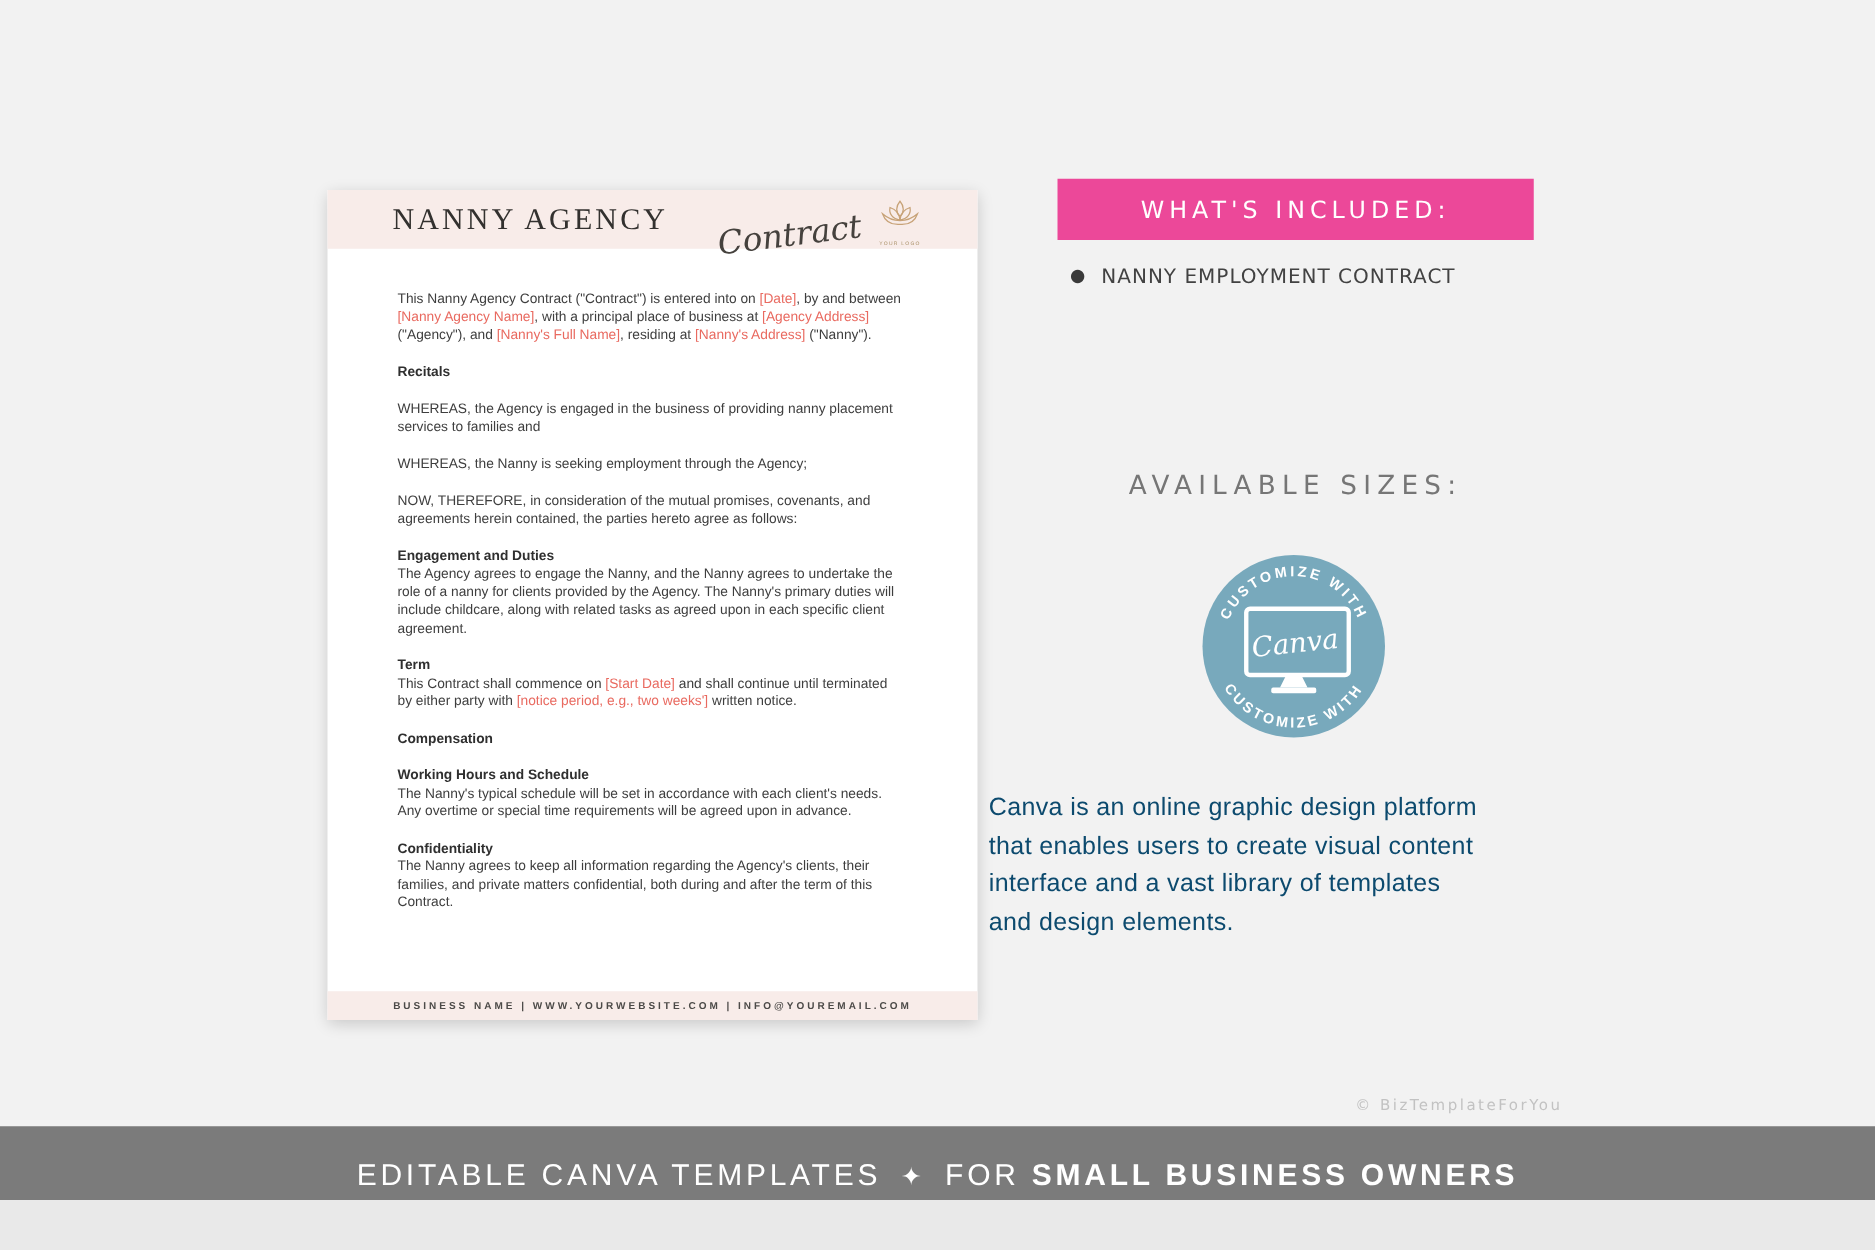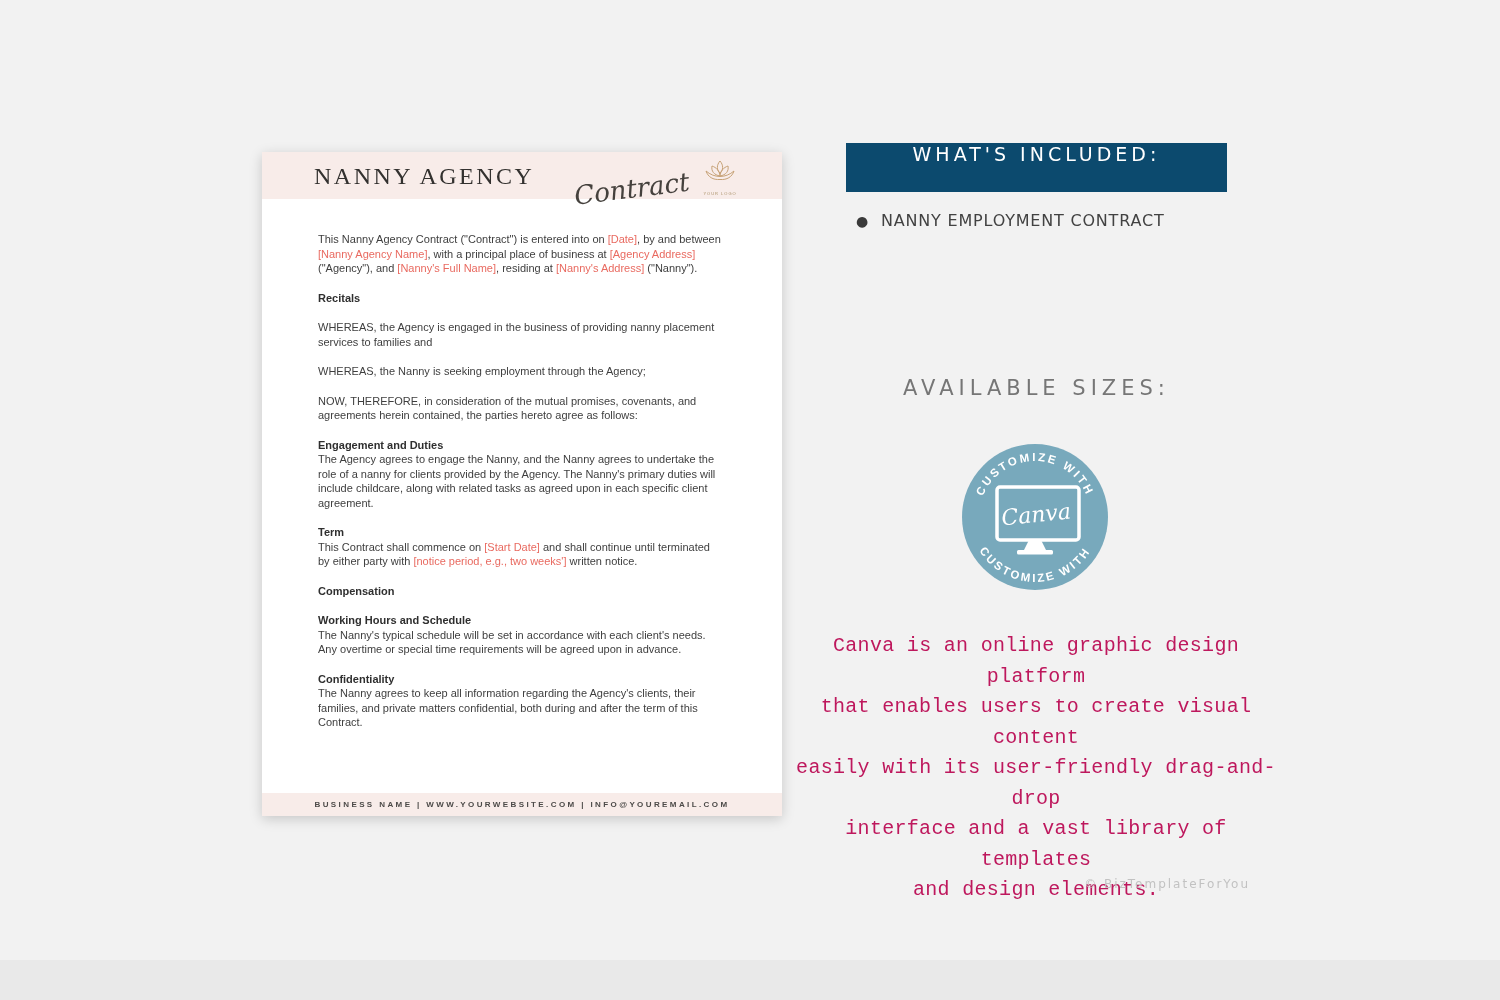--- a/index.html
+++ b/index.html
@@ -43,21 +43,21 @@
   .doc-par .red { color: #e96a60; }
   .doc-footer {
     position: absolute; left:0; bottom:0; width:100%; height:23px;
     background: #f8ece9; display:flex; align-items:center; justify-content:center;
     font-size: 8px; letter-spacing: 2.4px; color: #4c4a48; font-weight: bold;
   }
 
   
   .included-box {
     position: absolute; left: 846px; top: 143px; width: 381px; height: 49px;
-    background: #0c4a6e; display:flex; align-items:flex-start; justify-content:center;
+    background: #ec4899; display:flex; align-items:center; justify-content:center;
   }
   .included-box span {
     color:#ffffff; font-size: 19px; letter-spacing: 4px; font-weight: 500;
     font-family: "DejaVu Sans", sans-serif;
   }
   .included-list {
     position: absolute; left: 856px; top: 211px; width: 380px;
     list-style: none;
   }
   .included-item {
@@ -74,23 +74,23 @@
   }
   .sizes-value {
     position: absolute; left: 846px; top: 386px; width: 381px; text-align:center;
     font-size: 33px; letter-spacing: 2.5px; color: #6b6b6b; font-weight: 800;
     font-family: "DejaVu Sans", sans-serif;
   }
 
   .badge { position: absolute; left: 960px; top: 442px; width: 150px; height: 150px; }
 
   .canva-desc {
-    position: absolute; left: 791px; top: 631px; width: 490px; text-align: center;
-    font-size: 20px; line-height: 30.5px; color: #be185d; letter-spacing: 0.3px;
-    font-family: Liberation Mono, monospace;
+    position: absolute; left: 791px; top: 631px; width: 490px; 
+    font-size: 20px; line-height: 30.5px; color: #0c4a6e; letter-spacing: 0.3px;
+    font-family: Liberation Sans, sans-serif;
   }
 
   .watermark {
     position: absolute; left: 1040px; top: 877px; width: 210px; text-align: right;
     font-size: 12px; letter-spacing: 2px; color: #c2c2c2;
     font-family: "DejaVu Sans", sans-serif;
   }
 
   
   .bottom-bar {
@@ -194,21 +194,29 @@
       <rect x="37" y="45" width="82" height="53" rx="3" fill="none" stroke="#ffffff" stroke-width="3.5"></rect>
       <polygon points="69,98 81,98 86,108 64,108" fill="#ffffff"></polygon>
       <rect x="57" y="108" width="36" height="4.5" rx="1.5" fill="#ffffff"></rect>
     </g>
     <text x="76" y="80" text-anchor="middle" font-size="22" fill="#ffffff" font-style="italic" font-family="cursive, DejaVu Serif, serif" transform="rotate(-6 76 72)">Canva</text>
   </svg>
 
   <div class="canva-desc">
       <div>Canva is an online graphic design platform</div>
       <div>that enables users to create visual content</div>
-      <div>easily with its user-friendly drag-and-drop</div>
       <div>interface and a vast library of templates</div>
       <div>and design elements.</div>
     </div>
 
   <div class="watermark">© BizTemplateForYou</div>
 
+  <div class="bottom-bar">
+    <div class="bar-text">
+      <span>EDITABLE CANVA TEMPLATES</span>
+      <span class="star">✦</span>
+      <span>FOR</span>
+      <span> </span>
+      <span class="bold">SMALL BUSINESS OWNERS</span>
+    </div>
+  </div>
 
 </div>
 
 </body></html>

